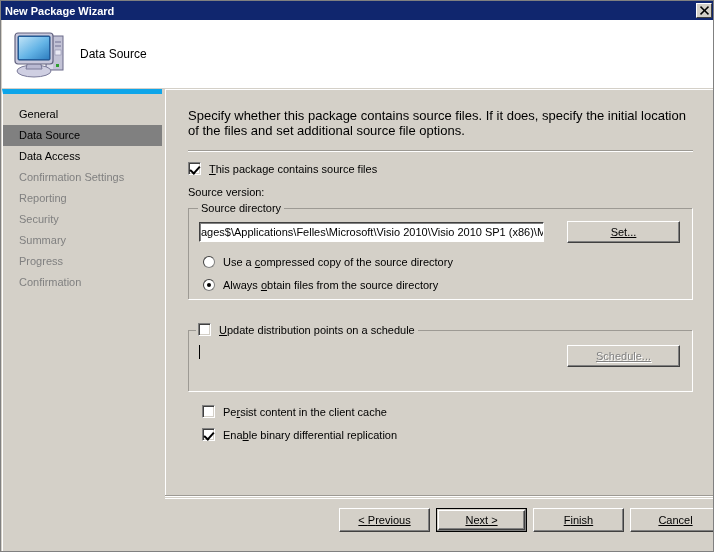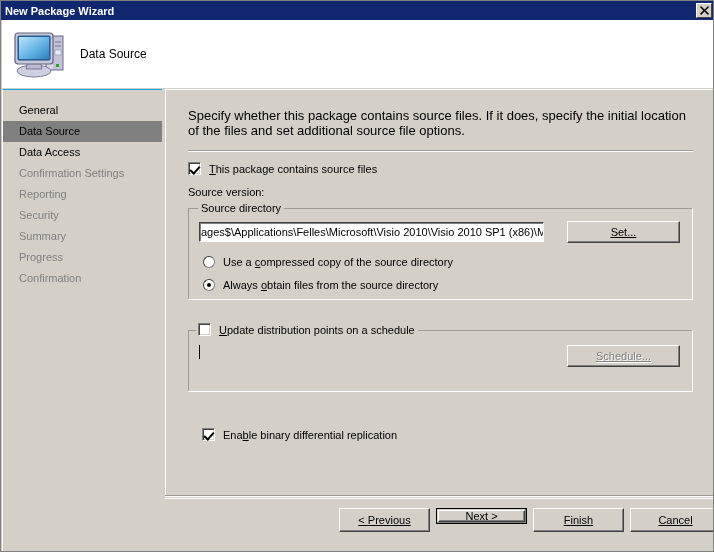--- a/index.html
+++ b/index.html
@@ -88,21 +88,21 @@
   }
 
   
   #sidebar {
     position: absolute;
     left: 1px;
     top: 88px;
     width: 160px;
     height: 462px;
     background: #d4d0c8;
-    border-top: 1px solid #0ea5e9;
+    border-top: 5px solid #0ea5e9;
     border-left: 1px solid #ffffff;
     box-sizing: border-box;
     padding-top: 10px;
   }
   .nav-item {
     height: 21px;
     line-height: 21px;
     padding-left: 16px;
     font-size: 11px;
     color: #000000;
@@ -435,35 +435,39 @@
         <span class="cb-label"><span></span><u class="acc">U</u><span>pdate distribution points on a schedule</span></span>
       </span>
 
       <span class="caret" style="left:10px; top:14px;"></span>
 
       <div class="btn disabled" style="left:378px; top:14px; width:113px; height:22px;">
         <span><span>Sc</span><u class="acc">h</u><span>edule...</span></span>
       </div>
     </div>
 
+    <div class="checkbox-row" style="left:36px; top:315px;">
+      <span class="cb"></span>
+      <span class="cb-label"><span>Pe</span><u class="acc">r</u><span>sist content in the client cache</span></span>
+    </div>
 
     <div class="checkbox-row" style="left:36px; top:338px;">
       <span class="cb checked"></span>
       <span class="cb-label"><span>Ena</span><u class="acc">b</u><span>le binary differential replication</span></span>
     </div>
 
   </div>
 
   <div id="divider"></div>
   <div id="footer">
     <div class="btn" style="left:174px; top:9px; width:91px; height:24px;">
       <span><span>&lt; </span><u class="acc">P</u><span>revious</span></span>
     </div>
 
-    <div class="btn default" style="left:271px; top:9px; width:91px; height:16px;">
+    <div class="btn default" style="left:271px; top:9px; width:91px; height:24px;">
       <span class="btn-face"></span>
       <span><span>N</span><u class="acc">e</u><span>xt &gt;</span></span>
     </div>
 
     <div class="btn" style="left:368px; top:9px; width:91px; height:24px;">
       <span><span></span><u class="acc">F</u><span>inish</span></span>
     </div>
 
     <div class="btn" style="left:465px; top:9px; width:91px; height:24px;">
       <span><span></span><u class="acc"></u><span>Cancel</span></span>

